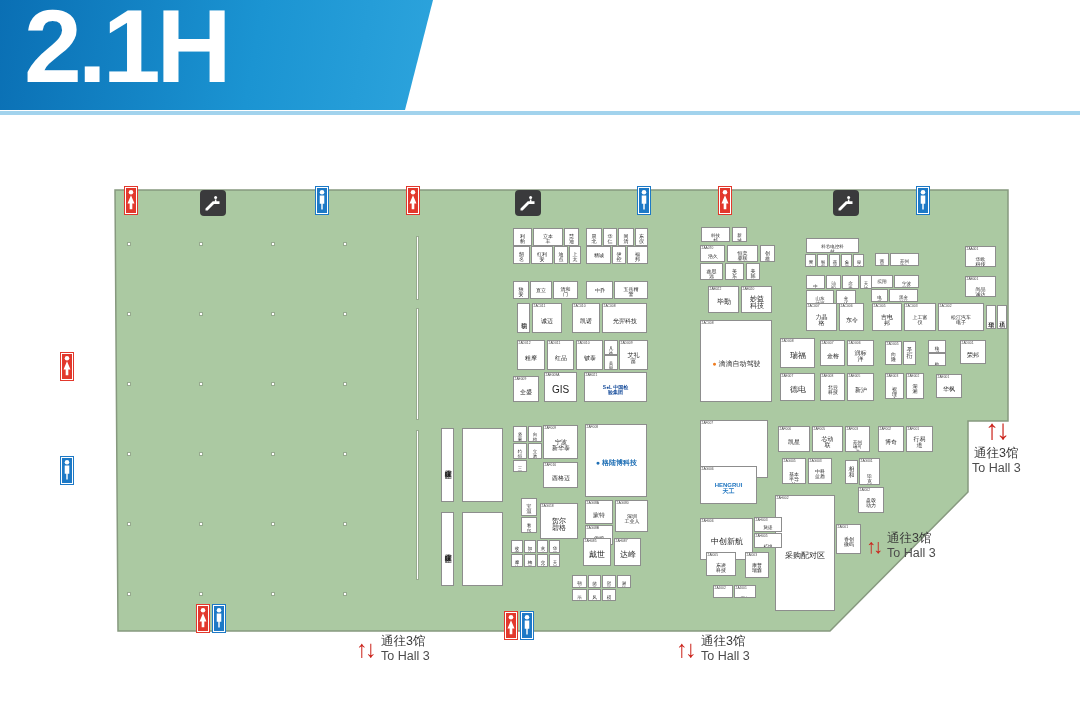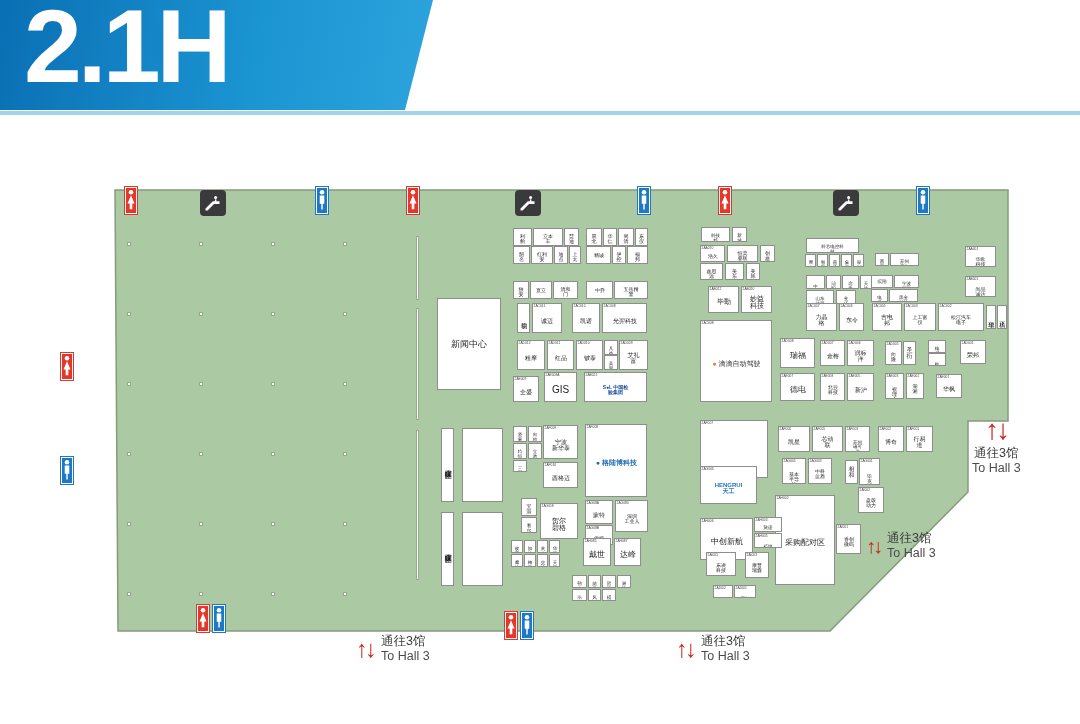--- a/index.html
+++ b/index.html
@@ -86,25 +86,20 @@
     <div class="pillar" style="left: 271px; top: 592px;"></div>
     <div class="pillar" style="left: 343px; top: 242px;"></div>
     <div class="pillar" style="left: 343px; top: 312px;"></div>
     <div class="pillar" style="left: 343px; top: 382px;"></div>
     <div class="pillar" style="left: 343px; top: 452px;"></div>
     <div class="pillar" style="left: 343px; top: 522px;"></div>
     <div class="pillar" style="left: 343px; top: 592px;"></div>
     <div class="wall" style="left: 416px; top: 236px; height: 64px;"></div>
     <div class="wall" style="left: 416px; top: 308px; height: 112px;"></div>
     <div class="wall" style="left: 416px; top: 430px; height: 150px;"></div>
-    <div class="booth" style="left: 437px; top: 298px; width: 64px; height: 92px;">
-      <div class="nm">
-        <span style="transform: scale(0.9);">新闻中心</span>
-      </div>
-    </div>
     <div class="booth vert" style="left: 441px; top: 428px; width: 13px; height: 74px;">
       <div class="nm">
         <span style="transform: scale(0.7);">综合媒体区</span>
       </div>
     </div>
     <div class="booth" style="left: 462px; top: 428px; width: 41px; height: 74px;">
       <div class="nm">
         <span style="transform: scale(0.6);"></span>
       </div>
     </div>
@@ -812,21 +807,21 @@
 动力</span>
       </div>
     </div>
     <div class="booth" style="left: 836px; top: 524px; width: 25px; height: 30px;">
       <span class="code">2AI001</span>
       <div class="nm">
         <span style="transform: scale(0.5);">香创
 微码</span>
       </div>
     </div>
-    <div class="booth" style="left: 775px; top: 495px; width: 60px; height: 90px;">
+    <div class="booth" style="left: 775px; top: 495px; width: 60px; height: 116px;">
       <span class="code">2AH002</span>
       <div class="nm">
         <span style="transform: scale(0.8);">采购配对区</span>
       </div>
     </div>
     <div class="booth" style="left: 700px; top: 518px; width: 53px; height: 42px;">
       <span class="code">2AH006</span>
       <div class="nm">
         <span style="transform: scale(0.8);">中创新航</span>
       </div>

